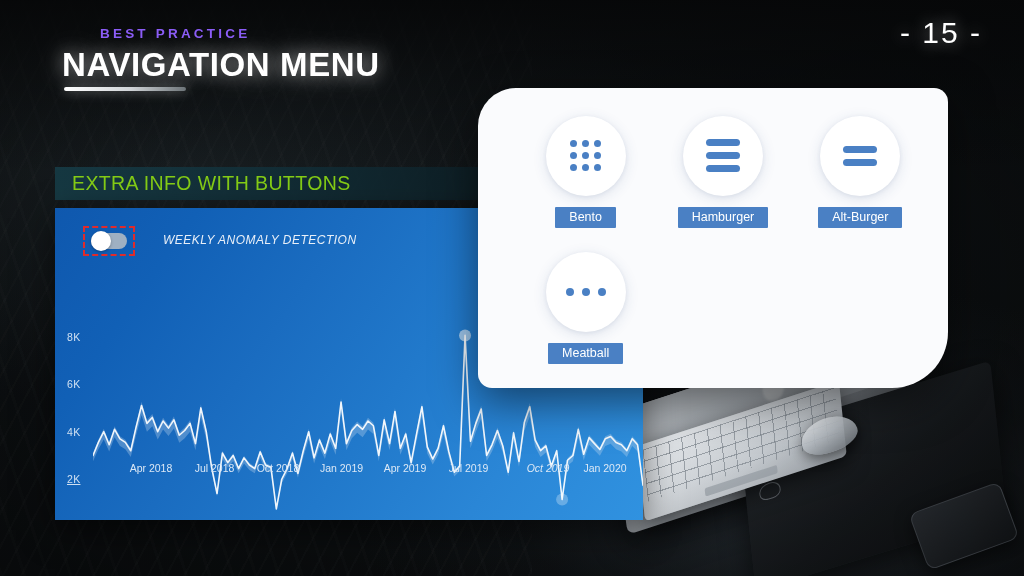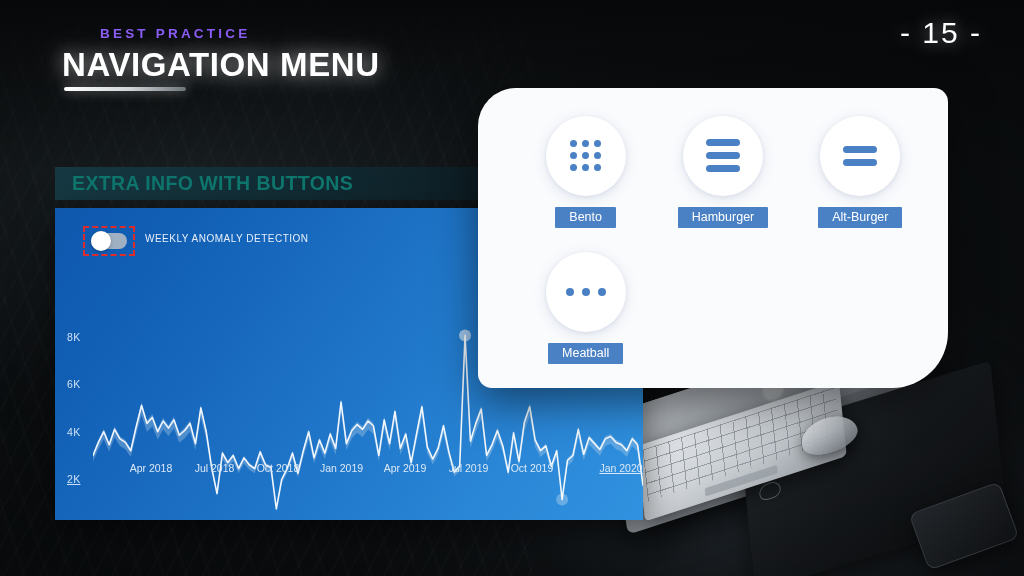--- a/index.html
+++ b/index.html
@@ -128,22 +128,22 @@
     text-shadow:0 0 16px rgba(255,255,255,.5);
   }
 
   
   .banner {
     position:absolute; left:55px; top:167px; width:560px; height:33px;
     background:linear-gradient(to right, rgba(22,58,68,.95) 0%, rgba(17,44,53,.9) 45%, rgba(12,22,27,.88) 100%);
   }
   .banner-text {
     position:absolute; left:72px; top:172px;
-    font-size:19.5px; font-weight:bold; letter-spacing:.4px;
-    color:#0f766e;
+    font-size:19.5px; font-weight:normal; letter-spacing:.4px;
+    color:#84cc16;
   }
 
   
   .chart-panel {
     position:absolute; left:55px; top:208px; width:588px; height:312px;
     background:
       linear-gradient(125deg,
         #0f58ae 0%, #1160b6 18%, #1a6cc0 38%,
         #2179cb 58%, #2a86d6 78%, #3092e0 100%);
     box-shadow:0 10px 32px rgba(0,0,0,.55);
@@ -158,22 +158,22 @@
     width:36px; height:16px; border-radius:9px;
     background:rgba(185,190,196,.85);
     position:relative;
   }
   .toggle-knob {
     position:absolute; left:0; top:-2px; width:20px; height:20px;
     border-radius:50%; background:#ffffff;
     box-shadow:0 1px 3px rgba(0,0,0,.3);
   }
   .chart-title {
-    position:absolute; left:90px; top:25px;
-    font-size:10px; letter-spacing:.5px; color:#e8eff8;
+    position:absolute; left:108px; top:25px;
+    font-size:12px; letter-spacing:.5px; color:#e8eff8;font-style:italic;
   }
 
   .plot { position:absolute; left:0; top:52px; right:0; bottom:34px; }
   .ylab {
     position:absolute; left:12px; font-size:10.5px; color:#cfe0f2; letter-spacing:.3px;
   }
   .xaxis {
     position:absolute; left:0; right:0; bottom:8px; height:16px;
   }
   .xlab {
@@ -275,22 +275,22 @@
         <div class="ylab" style="top: 118.333px;">6K</div>
         <div class="ylab" style="top: 70.7778px;">8K</div>
       </div>
     <div class="xaxis" id="xticks">
         <div class="xlab" style="left: 96px;">Apr 2018</div>
         <div class="xlab" style="left: 159.5px;">Jul 2018</div>
         <div class="xlab" style="left: 223px;">Oct 2018</div>
         <div class="xlab" style="left: 286.5px;">Jan 2019</div>
         <div class="xlab" style="left: 350px;">Apr 2019</div>
         <div class="xlab" style="left: 413.5px;">Jul 2019</div>
-        <div class="xlab" style="left: 477px;">Oct 2019</div>
-        <div class="xlab" style="left: 566px; text-decoration: underline;">Jan 2020</div>
+        <div class="xlab" style="left: 493px; font-style: italic;">Oct 2019</div>
+        <div class="xlab" style="left: 550px;">Jan 2020</div>
       </div>
   </div>
 </div>
 
 <div class="menu-card">
   <div class="menu-grid">
 
     <div class="menu-item">
       <div class="circle">
         <span class="ic bento">

